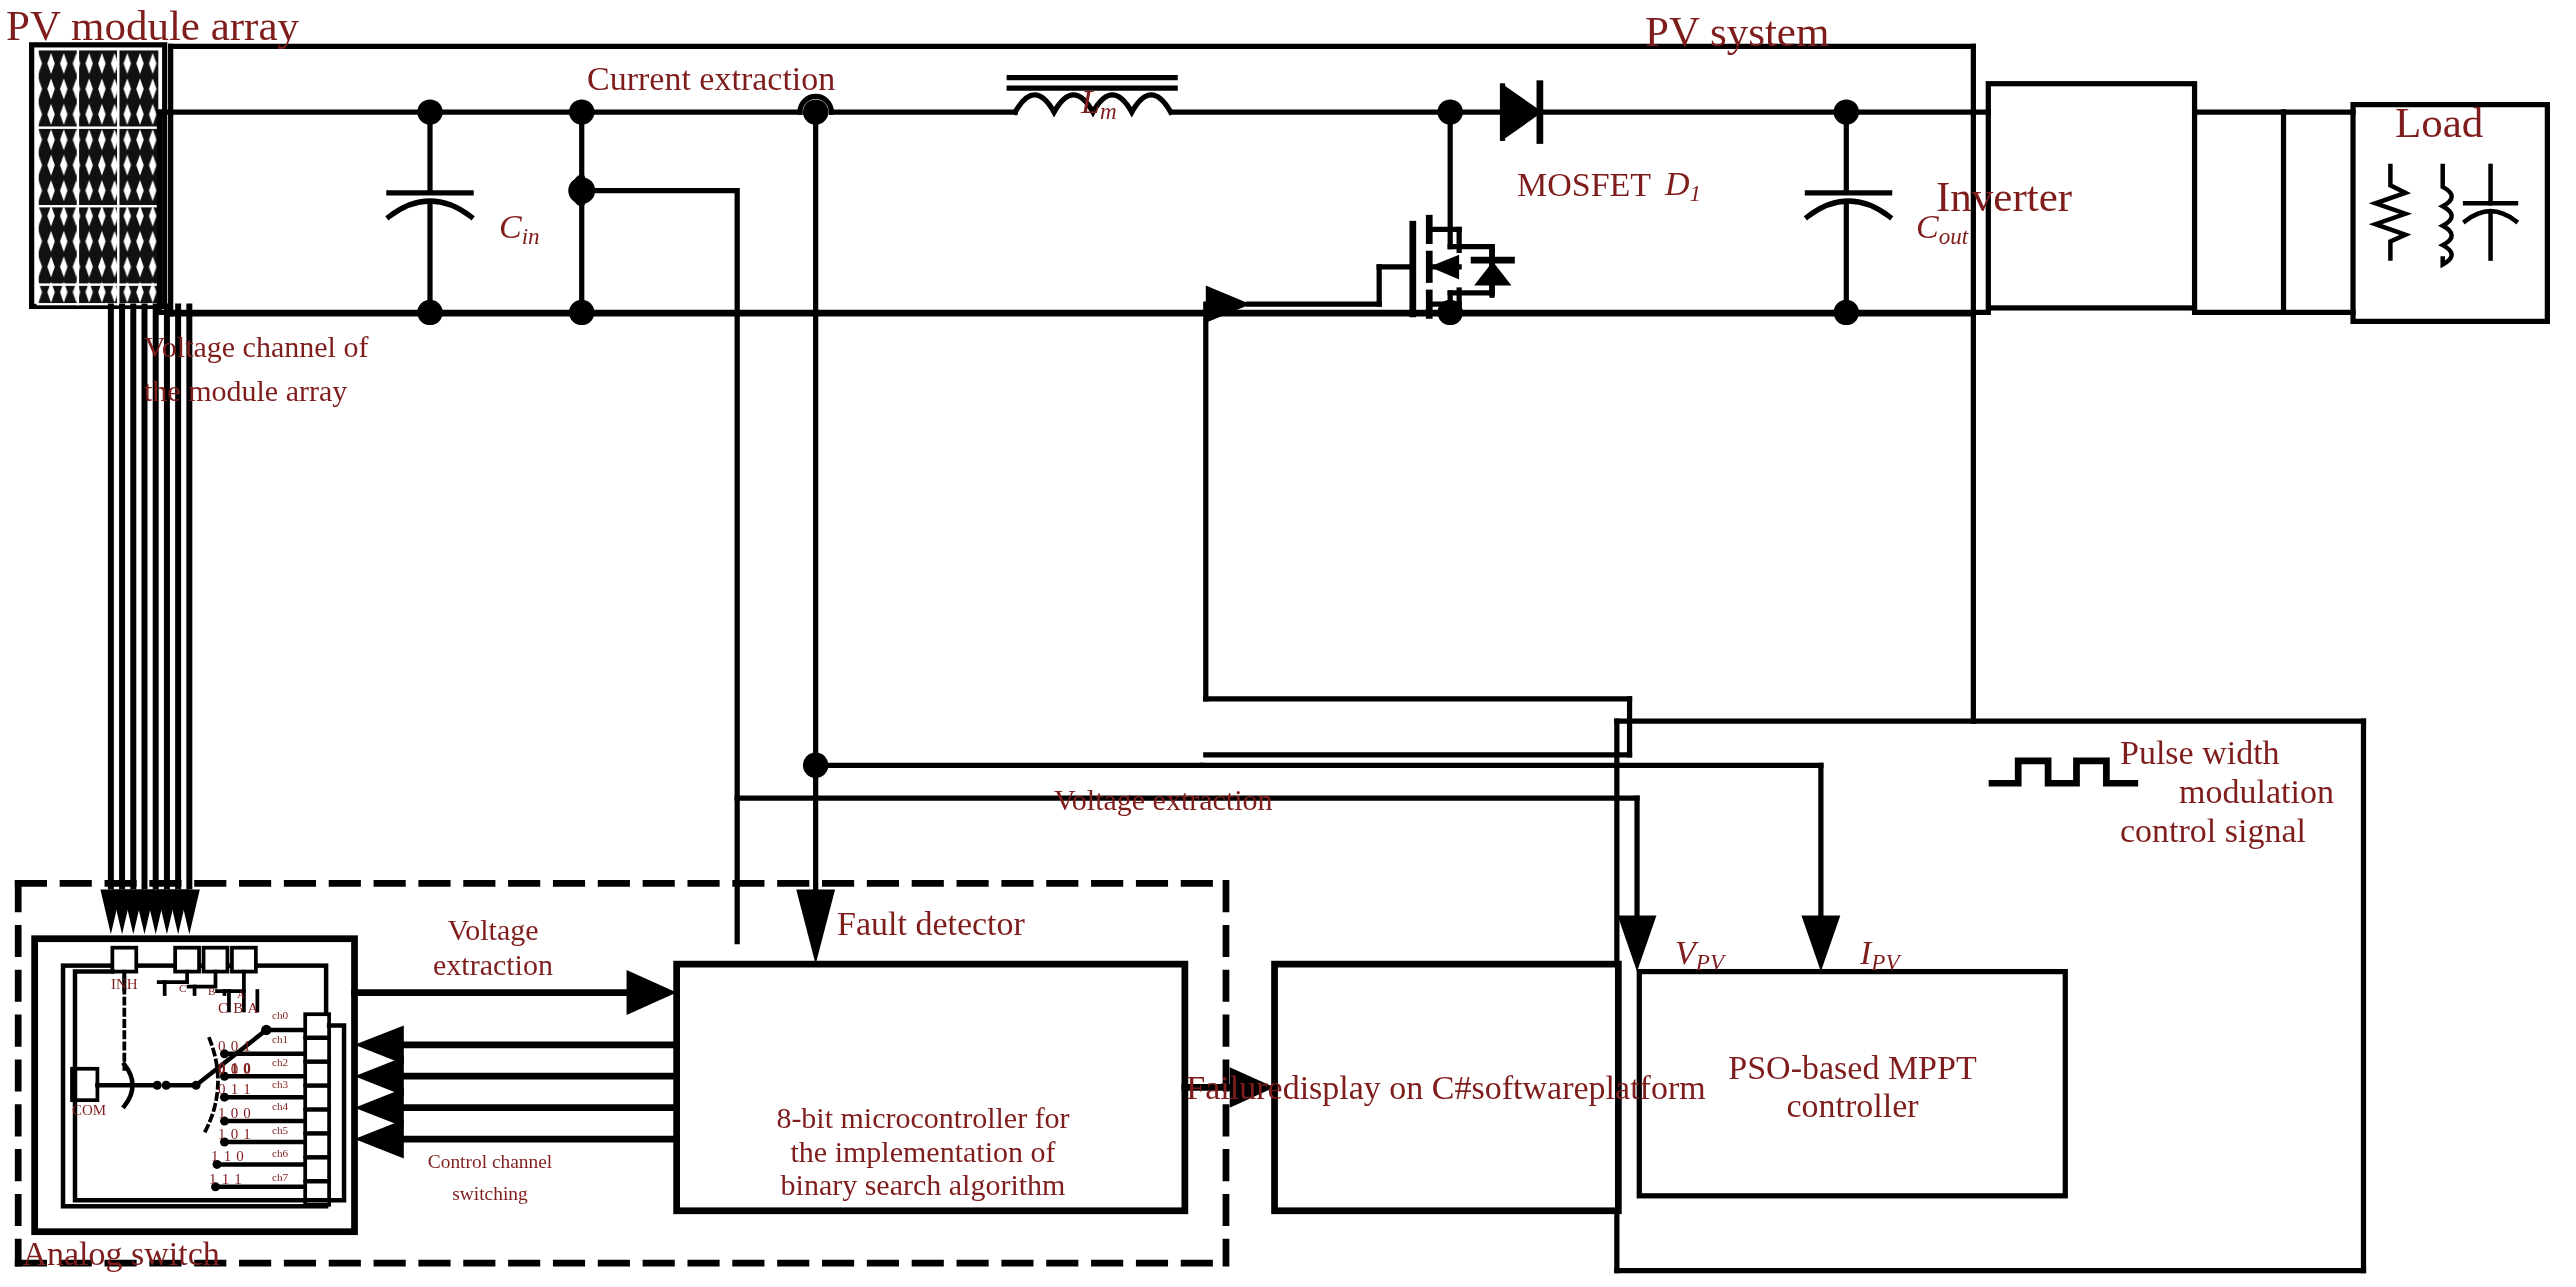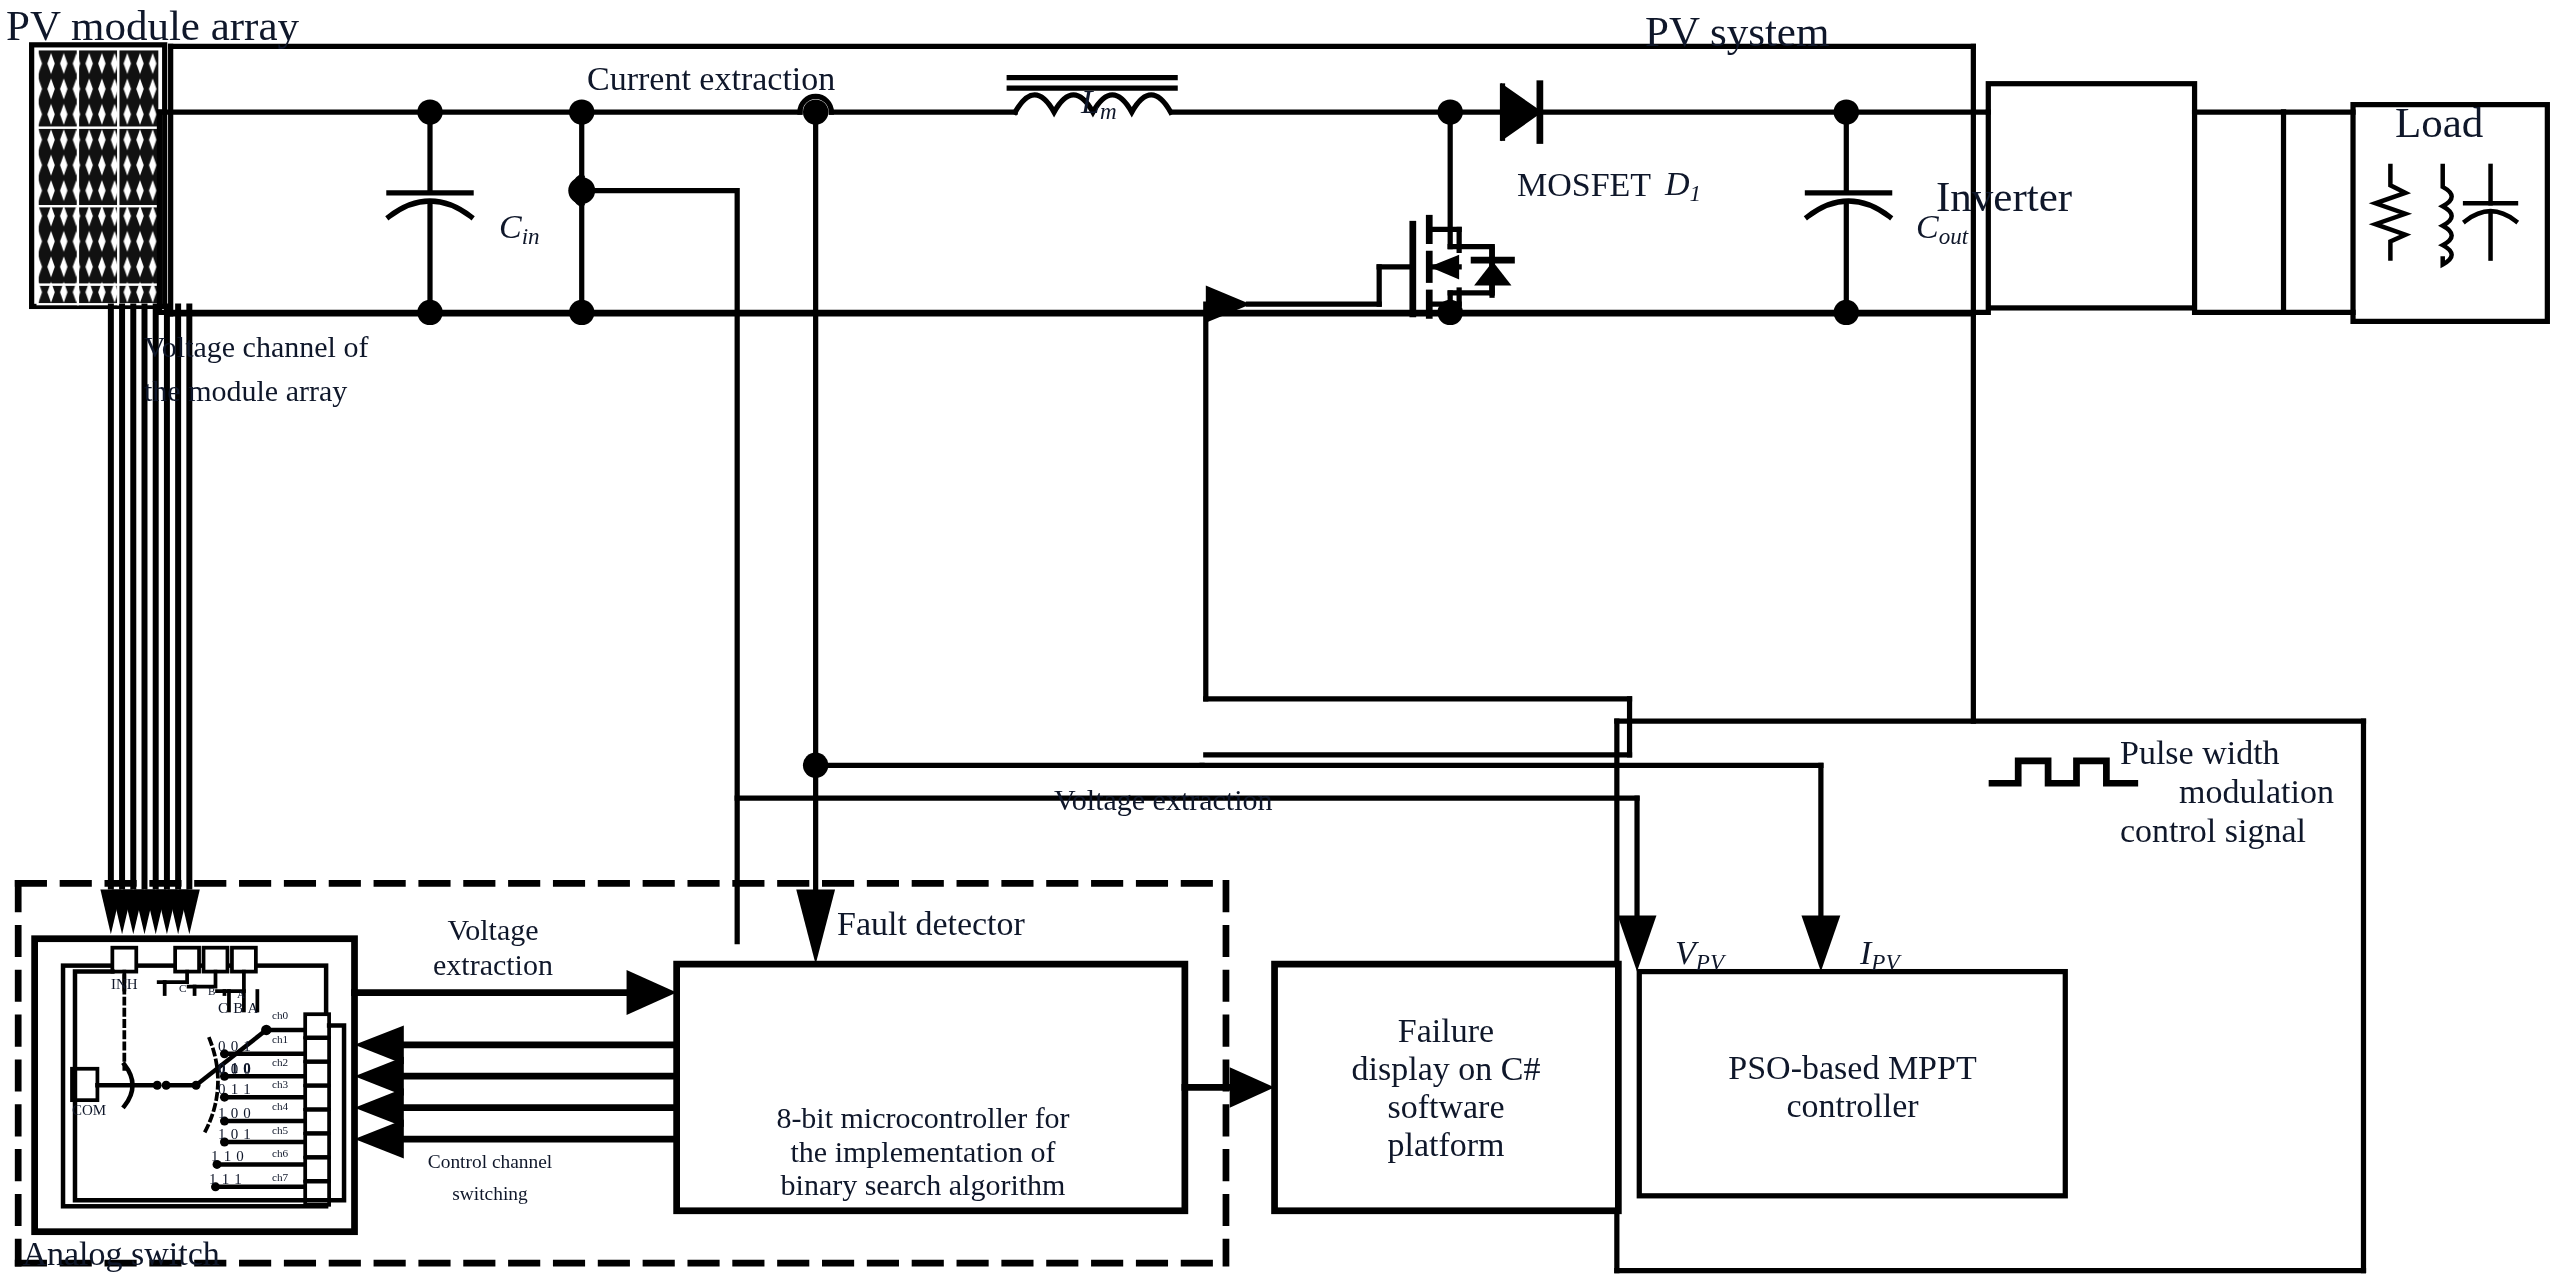--- a/index.html
+++ b/index.html
@@ -1,20 +1,20 @@
 <!DOCTYPE html>
 <html style="font-size:12px"><head>
 <meta charset="utf-8">
 <title>PV System Fault Detection Block Diagram</title>
 <style>
   html,body{margin:0;padding:0;background:#ffffff;}
   body{font-family:"Liberation Serif", serif;}
   #stage{position:relative;width:2576px;height:1287px;background:#fff;overflow:hidden;}
   #stage svg{position:absolute;left:0;top:0;}
-  .lbl{position:absolute;color:#0f172a;font-family:"Liberation Serif",serif;white-space:pre;line-height:1.12;}
+  .lbl{position:absolute;color:#7f1d1d;font-family:"Liberation Serif",serif;white-space:pre;line-height:1.12;}
   .t-big{font-size:43px;}
   .t-med{font-size:34px;}
   .t-sm{font-size:30px;}
   .t-xs{font-size:19.4px;}
   .t-tiny{font-size:15px;}
   .t-mini{font-size:11.2px;}
   .ital{font-style:italic;}
   .ctr{text-align:center;}
   .sub{font-size:0.68em;font-style:italic;vertical-align:-0.25em;}
 </style>
@@ -433,21 +433,21 @@
 <div class="lbl t-med ital" style="left:1843px;top:896px;">
   <span>I</span><span class="sub">PV</span>
 </div>
 
 <div style="position:absolute;left:680px;top:978px;width:486px;height:224px;display:flex;flex-direction:column;justify-content:flex-end;align-items:center;">
   <div class="lbl t-sm ctr" style="position:relative;left:0;top:0;">8-bit microcontroller for</div>
   <div class="lbl t-sm ctr" style="position:relative;left:0;top:0;">the implementation of</div>
   <div class="lbl t-sm ctr" style="position:relative;left:0;top:0;">binary search algorithm</div>
 </div>
 
-<div style="position:absolute;left:1278px;top:972px;width:336px;height:232px;display:flex;flex-direction:column;justify-content:center;align-items:center;">
+<div style="position:absolute;left:1278px;top:972px;width:336px;height:232px;display:flex;justify-content:center;align-items:center;">
   <div class="lbl t-med ctr" style="position:relative;">Failure</div>
   <div class="lbl t-med ctr" style="position:relative;">display on C#</div>
   <div class="lbl t-med ctr" style="position:relative;">software</div>
   <div class="lbl t-med ctr" style="position:relative;">platform</div>
 </div>
 
 <div style="position:absolute;left:1643px;top:979px;width:419px;height:209px;display:flex;flex-direction:column;justify-content:center;align-items:center;">
   <div class="lbl t-med ctr" style="position:relative;margin-top:7px;">PSO-based MPPT</div>
   <div class="lbl t-med ctr" style="position:relative;">controller</div>
 </div>

